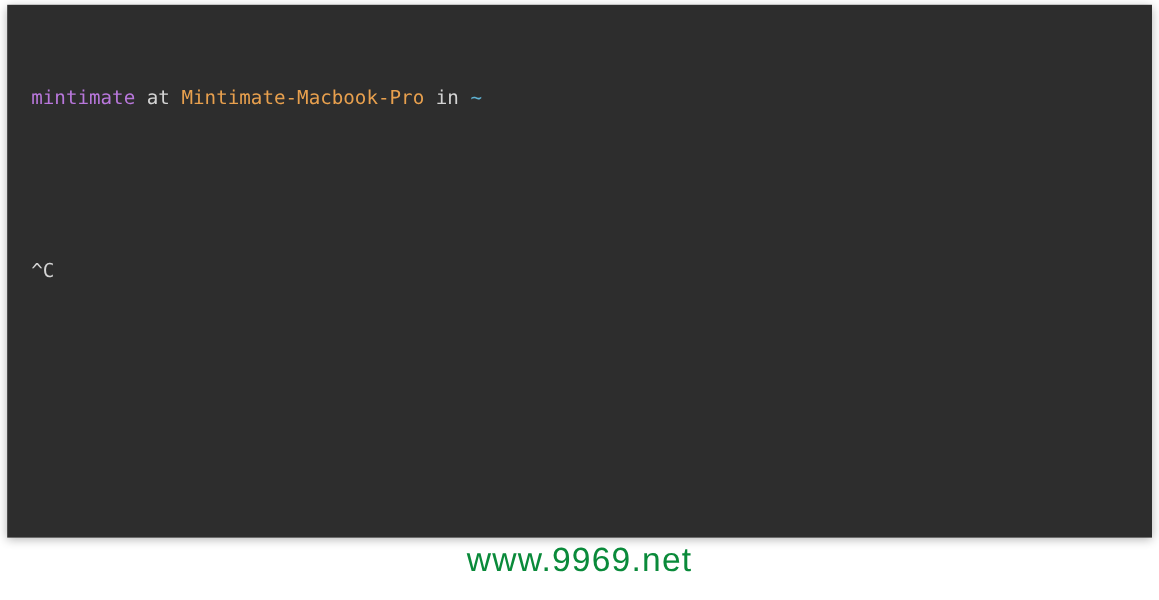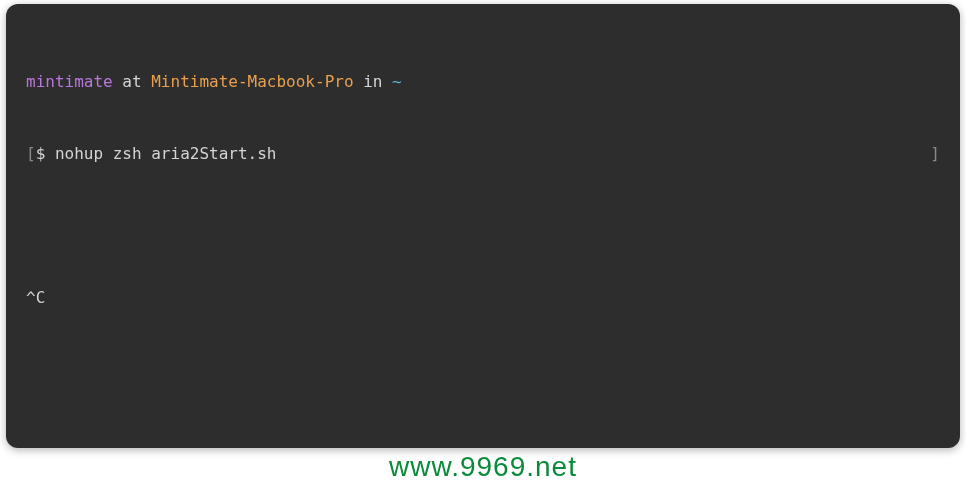--- a/index.html
+++ b/index.html
@@ -16,21 +16,21 @@
       line-height: 1.5;
       position: relative;
     }
     .terminal-window {
       position: absolute;
       top: 4px;
       left: 6px;
       width: 954px;
       height: 444px;
       background: #2d2d2d;
-      border-radius: 12px;
+      border-radius: 0;
       padding: 18px 20px;
       overflow: hidden;
       box-shadow: 0 2px 8px rgba(0,0,0,0.3);
     }
     .terminal-content {
       color: #d4d4d4;
       white-space: pre-wrap;
       word-break: break-all;
     }
     .user {
@@ -80,21 +80,20 @@
       font-family: Arial, sans-serif;
       letter-spacing: 1px;
     }
   </style>
 </head>
 <body>
 
 <div class="terminal-window">
   <div class="terminal-content">
     <span class="line"><span class="user">mintimate</span><span class="at"> at </span><span class="host">Mintimate-Macbook-Pro</span><span class="in"> in </span><span class="path">~</span></span>
-    <div class="prompt-line"><span><span class="prompt-bracket">[</span><span class="cmd">$ </span><span class="cmd">nohup zsh aria2Start.sh</span></span><span class="prompt-right-bracket">]</span></div>
     <div class="blank-line"></div>
     <span class="line output">^C</span>
     <div class="blank-line"></div>
     
     
     
     
     
     
     

